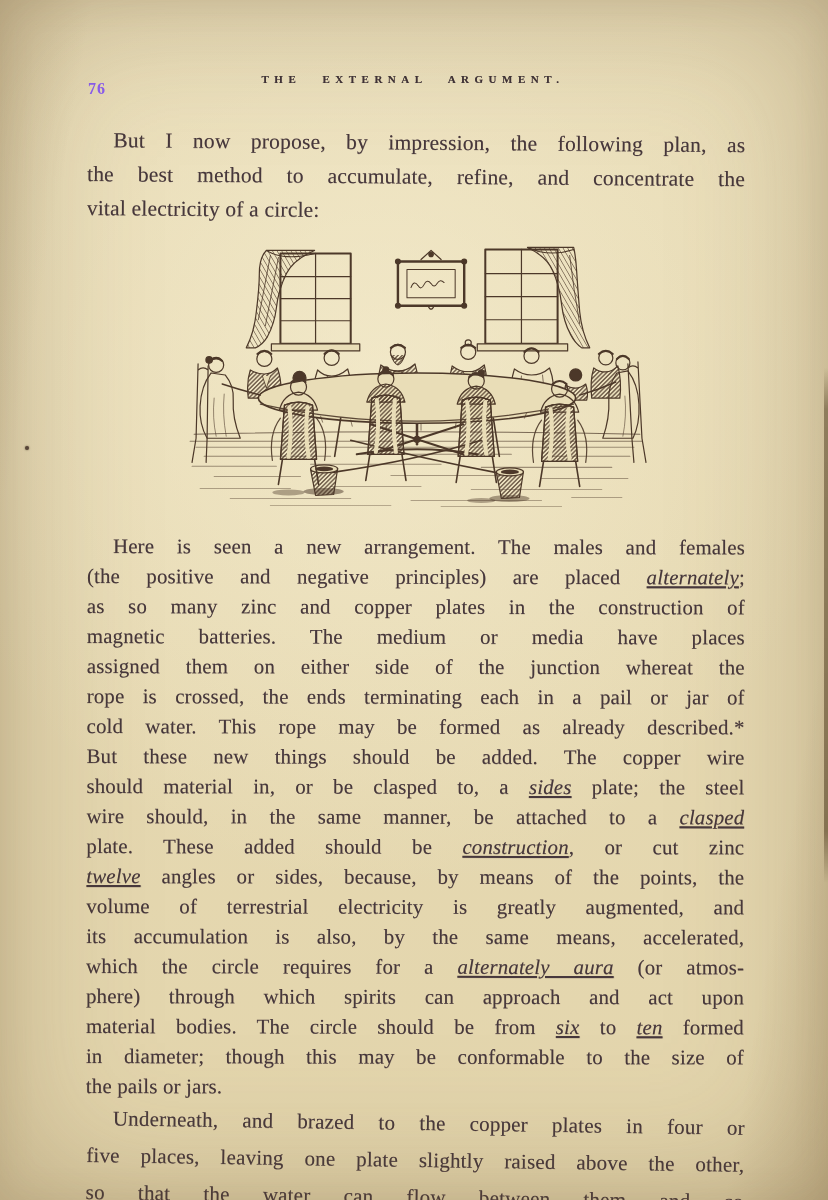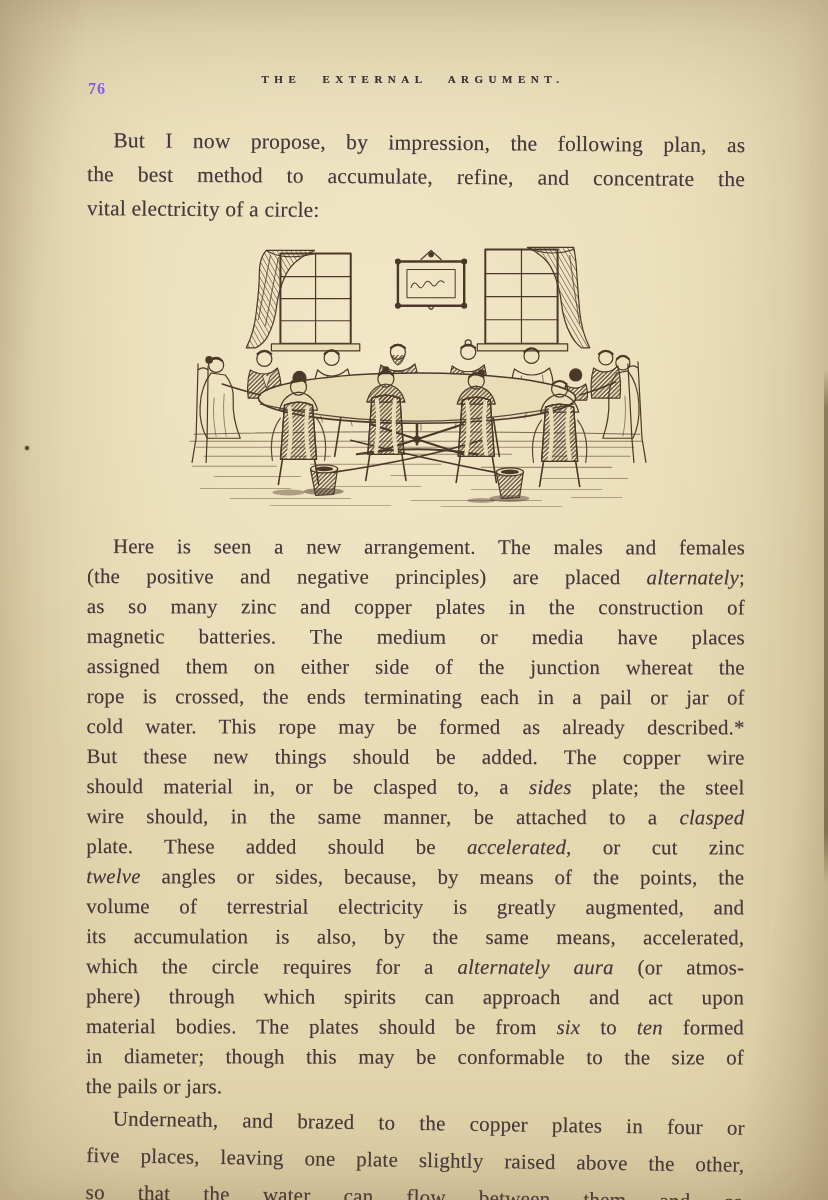--- a/index.html
+++ b/index.html
@@ -20,21 +20,21 @@
   .pageno{position:absolute;left:0;top:10px;font-size:16px;font-weight:bold;letter-spacing:1px;color:#8b5cf6;}
   .runhead{
     position:absolute;left:50%;top:3px;transform:translateX(-51%);
     font-size:11px;font-weight:bold;letter-spacing:5.5px;word-spacing:13px;
     white-space:nowrap;color:#3e3237;text-shadow:0 0 .5px rgba(62,50,55,.6);
   }
   .para{position:absolute;left:87px;width:658px;text-shadow:.2px .3px .4px rgba(71,56,60,.45);}
   .tline{text-align:justify;text-align-last:justify;overflow:hidden;letter-spacing:.2px;}
   .tline.left{text-align-last:left;}
   .tline.indent{text-indent:26px;}
-  .it{font-style:italic;}
+  .it{font-style:italic;text-decoration:underline;}
   #p1{top:128px;transform:rotate(.45deg);transform-origin:0 50%;}
   #p1 .tline{height:34px;font-size:21.5px;}
   #p2{top:534px;transform:rotate(.12deg);transform-origin:0 0;}
   #p2 .tline{height:30px;font-size:20.8px;}
   #p3{top:1106px;transform:rotate(.85deg);transform-origin:0 0;}
   #p3 .tline{height:37px;font-size:21px;}
   .engraving{position:absolute;left:180px;top:246px;width:472px;height:266px;}
   .engraving svg{width:100%;height:100%;}
   .page-edge{
     position:absolute;right:0;top:368px;width:4px;height:515px;pointer-events:none;
@@ -263,27 +263,27 @@
     <div class="tline indent"><span>Here is seen a new arrangement.  The males and females</span></div>
     <div class="tline"><span>(the positive and negative principles) are placed </span><span class="it">alternately</span><span>;</span></div>
     <div class="tline"><span>as so many zinc and copper plates in the construction of</span></div>
     <div class="tline"><span>magnetic batteries.  The medium or media have places</span></div>
     <div class="tline"><span>assigned them on either side of the junction whereat the</span></div>
     <div class="tline"><span>rope is crossed, the ends terminating each in a pail or jar of</span></div>
     <div class="tline"><span>cold water.  This rope may be formed as already described.*</span></div>
     <div class="tline"><span>But these new things should be added.  The copper wire</span></div>
     <div class="tline"><span>should material in, or be clasped to, a </span><span class="it">sides</span><span> plate; the steel</span></div>
     <div class="tline"><span>wire should, in the same manner, be attached to a </span><span class="it">clasped</span></div>
-    <div class="tline"><span>plate.  These added should be </span><span class="it">accelerated</span><span>, or cut zinc</span></div>
+    <div class="tline"><span>plate.  These added should be </span><span class="it">construction</span><span>, or cut zinc</span></div>
     <div class="tline"><span class="it">twelve</span><span> angles or sides, because, by means of the points, the</span></div>
     <div class="tline"><span>volume of terrestrial electricity is greatly augmented, and</span></div>
     <div class="tline"><span>its accumulation is also, by the same means, accelerated,</span></div>
     <div class="tline"><span>which the circle requires for a </span><span class="it">alternately aura</span><span> (or atmos-</span></div>
     <div class="tline"><span>phere) through which spirits can approach and act upon</span></div>
-    <div class="tline"><span>material bodies.  The plates should be from </span><span class="it">six</span><span> to </span><span class="it">ten</span><span> formed</span></div>
+    <div class="tline"><span>material bodies.  The circle should be from </span><span class="it">six</span><span> to </span><span class="it">ten</span><span> formed</span></div>
     <div class="tline"><span>in diameter; though this may be conformable to the size of</span></div>
     <div class="tline left"><span>the pails or jars.</span></div>
   </div>
 <div id="p3" class="para">
     <div class="tline indent"><span>Underneath, and brazed to the copper plates in four or</span></div>
     <div class="tline"><span>five places, leaving one plate slightly raised above the other,</span></div>
     <div class="tline"><span>so that the water can flow between them and co</span></div>
   </div>
 
 <div class="page-edge"></div>

